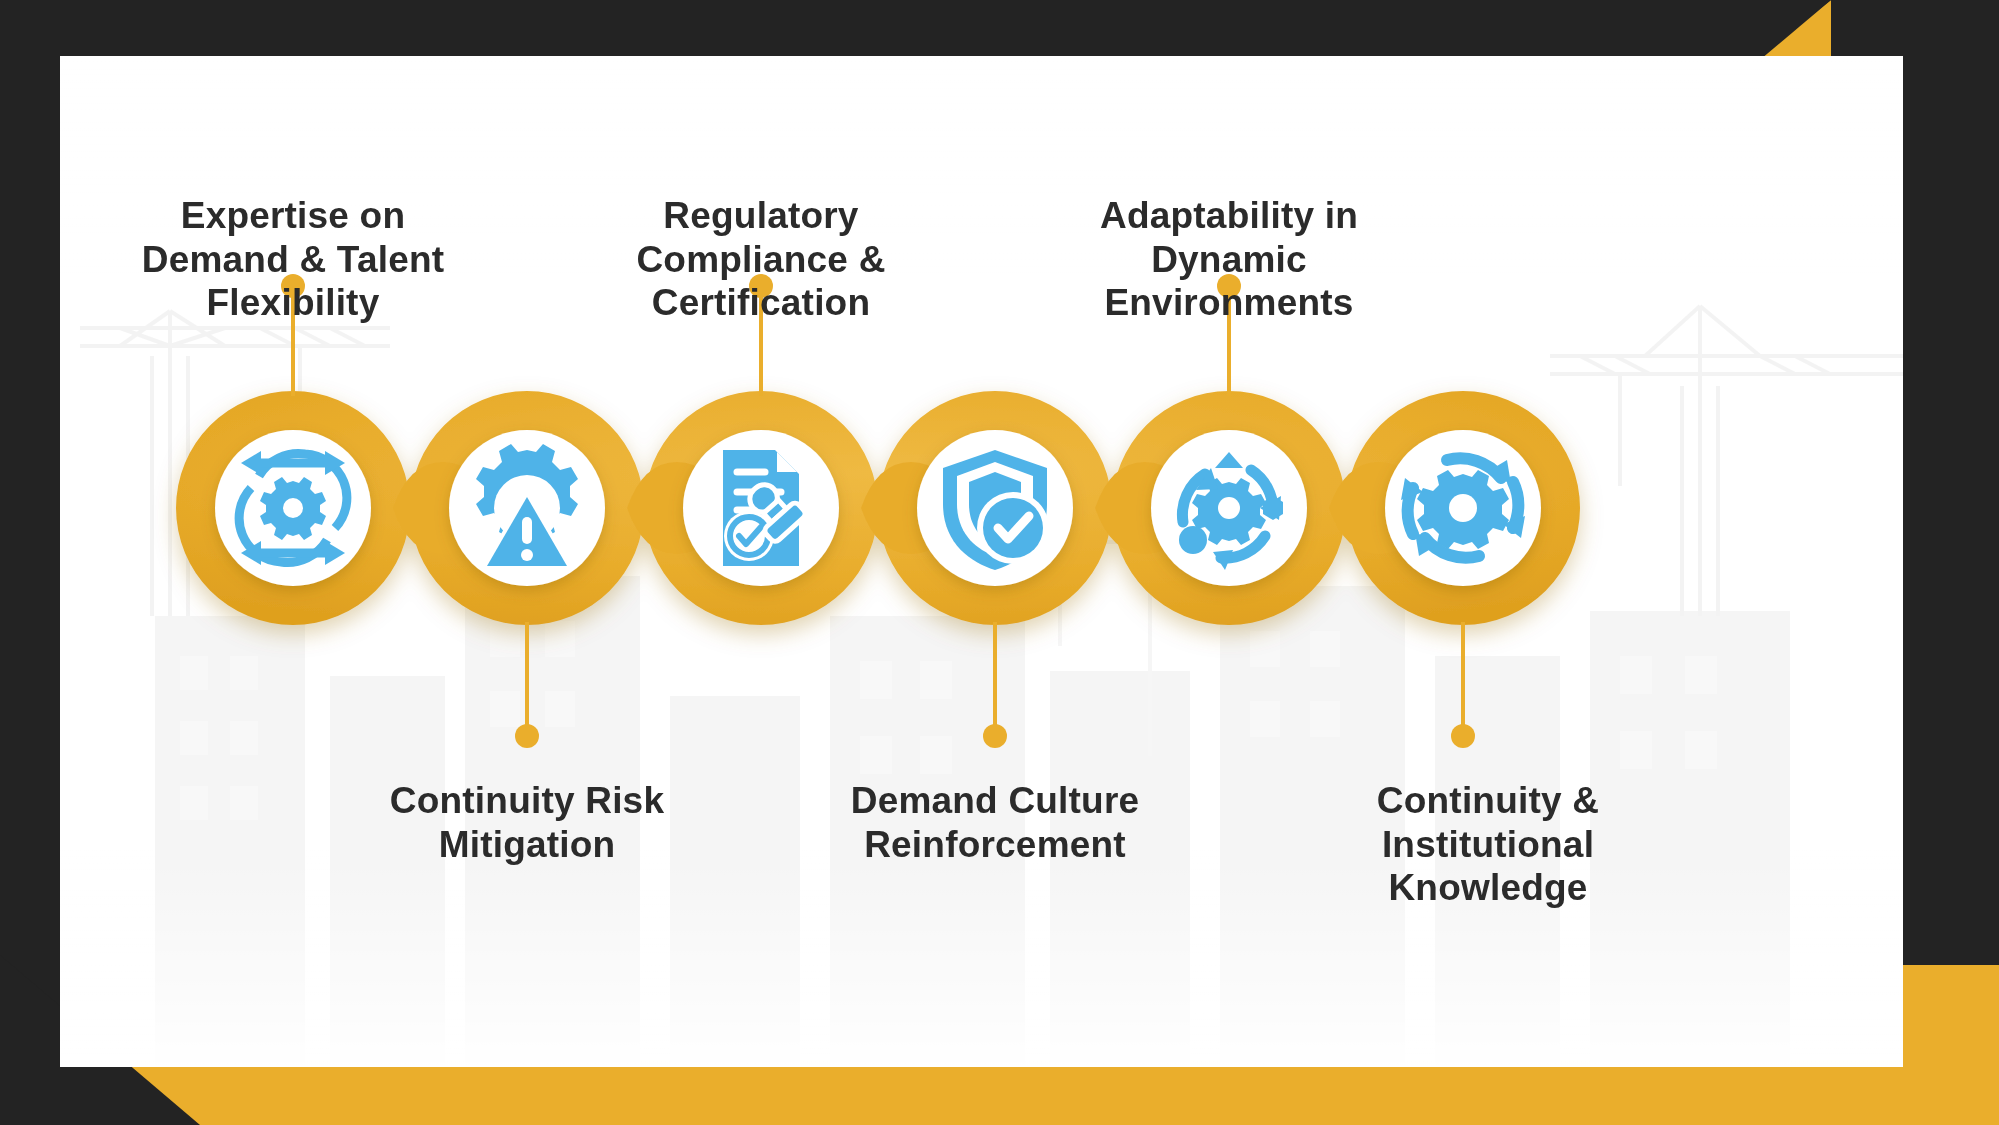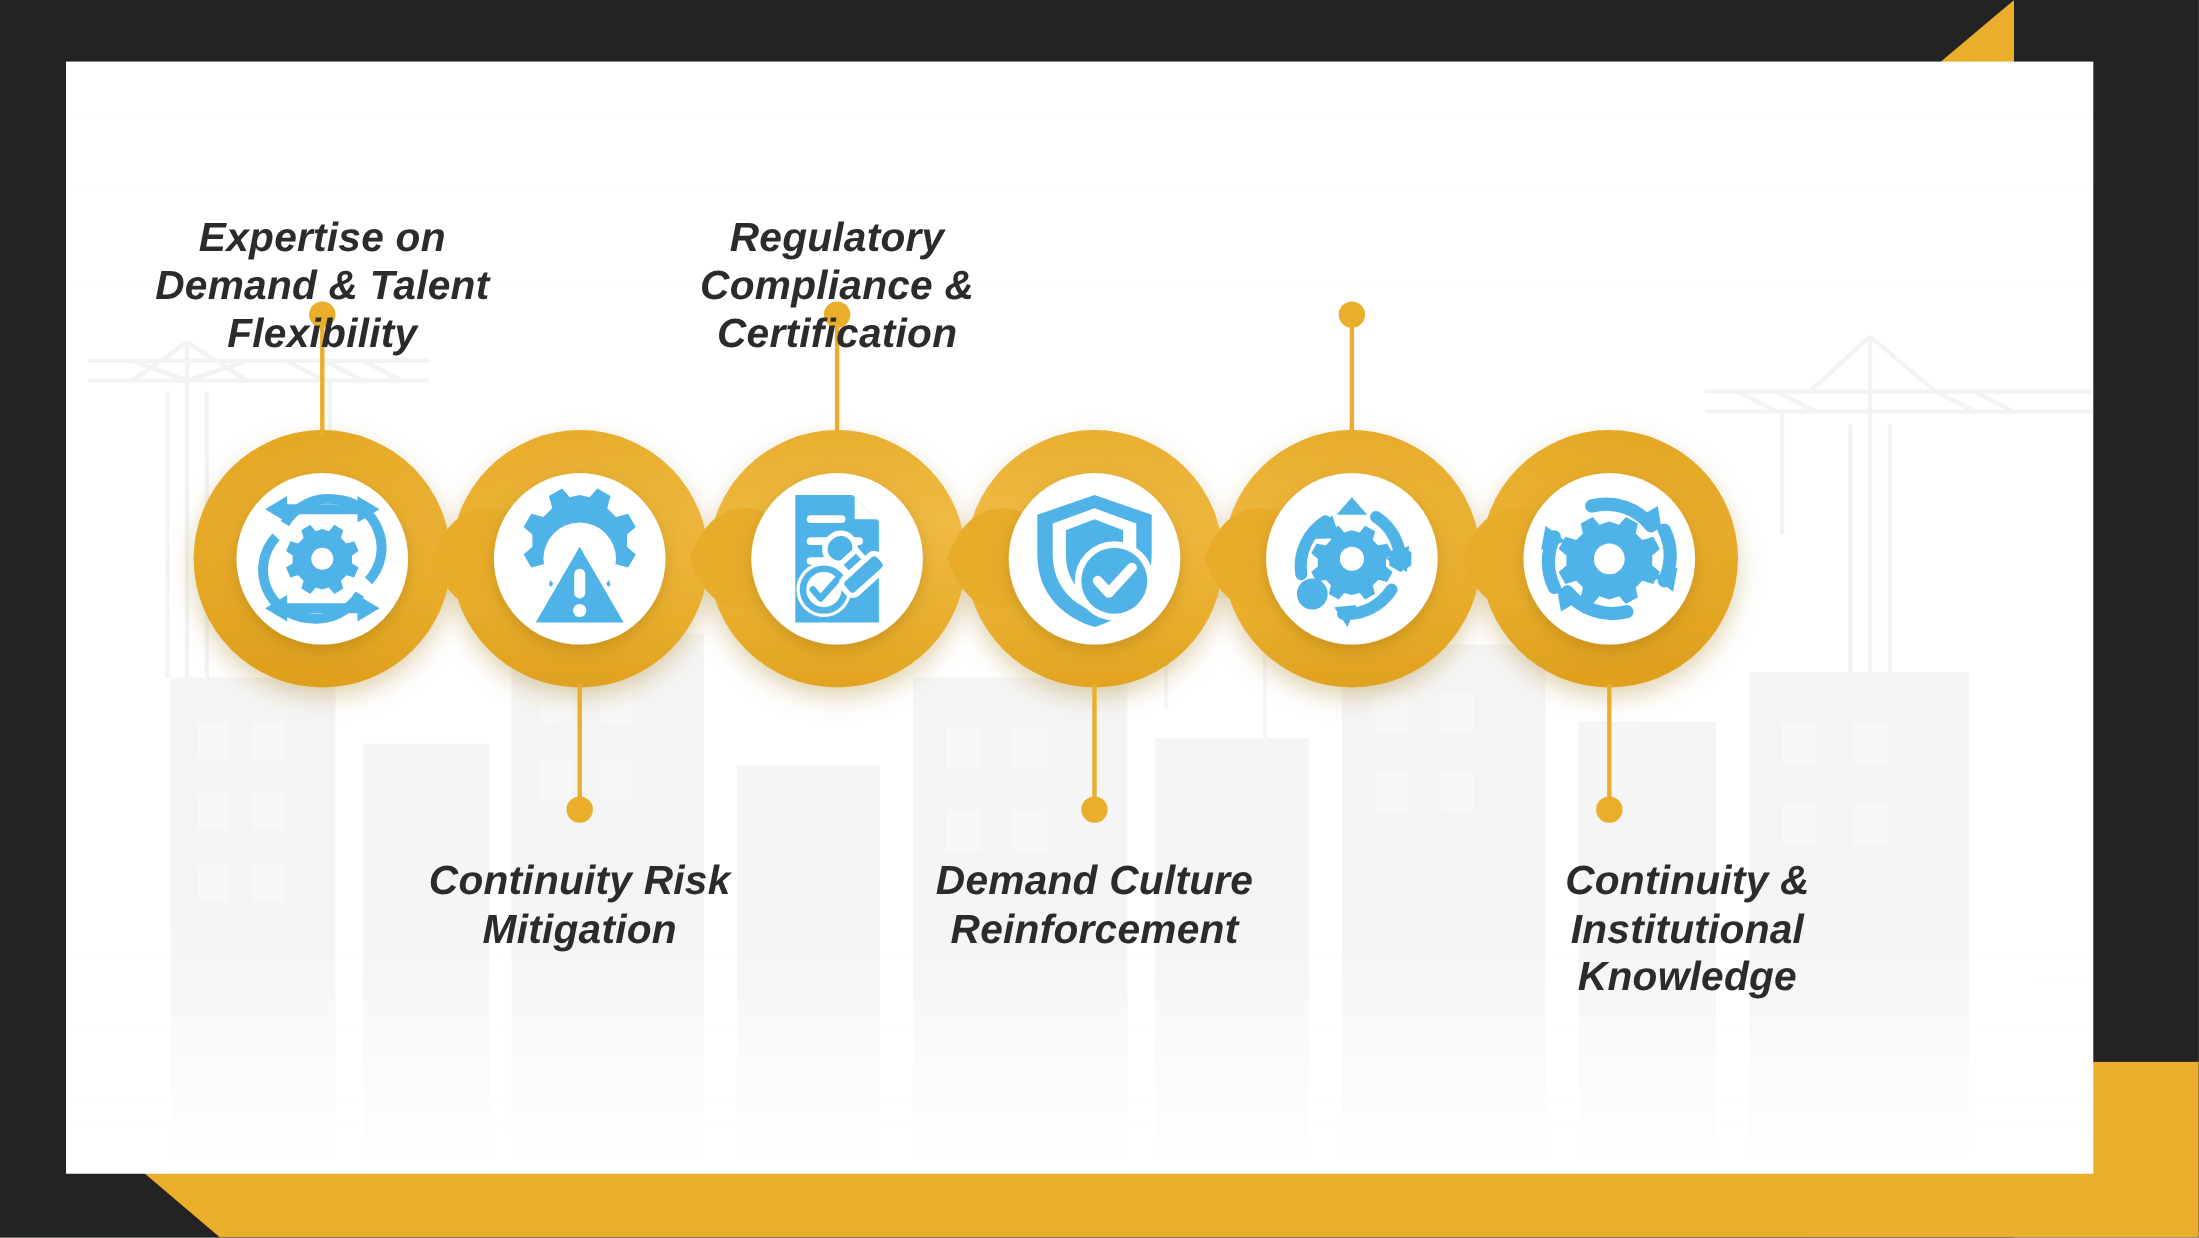--- a/index.html
+++ b/index.html
@@ -1,21 +1,21 @@
 <!DOCTYPE html>
 <html><head>
 <meta charset="utf-8">
 <style>
   html,body{margin:0;padding:0;}
   body{
     width:1999px;height:1125px;overflow:hidden;
     background:#232323;
     font-family:"Liberation Sans",sans-serif;
   }
-  .stage{position:relative;width:1831px;height:1125px;font-style:italic;}
+  .stage{position:relative;width:1831px;height:1125px;}
 
   
   .frame-dark{position:absolute;inset:0;background:#232323;}
   .yellow-tr{
     position:absolute;right:0;top:0;width:190px;height:1125px;background:#EAAE2C;
     clip-path:polygon(190px 0px,190px 1125px,0px 1125px,0px 150px);
   }
   .yellow-bottom{
     position:absolute;left:0;bottom:0;width:1999px;height:160px;background:#EAAE2C;
     clip-path:polygon(165px 0px,1999px 0px,1999px 160px,0px 160px);
@@ -286,18 +286,21 @@
     <div class="label" style="left:63px;top:138px;width:340px;">Expertise on
 Demand &amp; Talent
 Flexibility</div>
     <div class="label" style="left:297px;top:723px;width:340px;">Continuity Risk
 Mitigation</div>
     <div class="label" style="left:531px;top:138px;width:340px;text-align:center;">Regulatory
 Compliance &amp;
 Certification</div>
     <div class="label" style="left:765px;top:723px;width:340px;">Demand Culture
 Reinforcement</div>
-    <div class="label" style="left:1304px;top:723px;width:340px;">Continuity &amp;
+    <div class="label" style="left:999px;top:138px;width:340px;">Adaptability in
+Dynamic
+Environments</div>
+    <div class="label" style="left:1258px;top:723px;width:340px;">Continuity &amp;
 Institutional
 Knowledge</div>
 
   </div>
 </div>
 
 </body></html>

